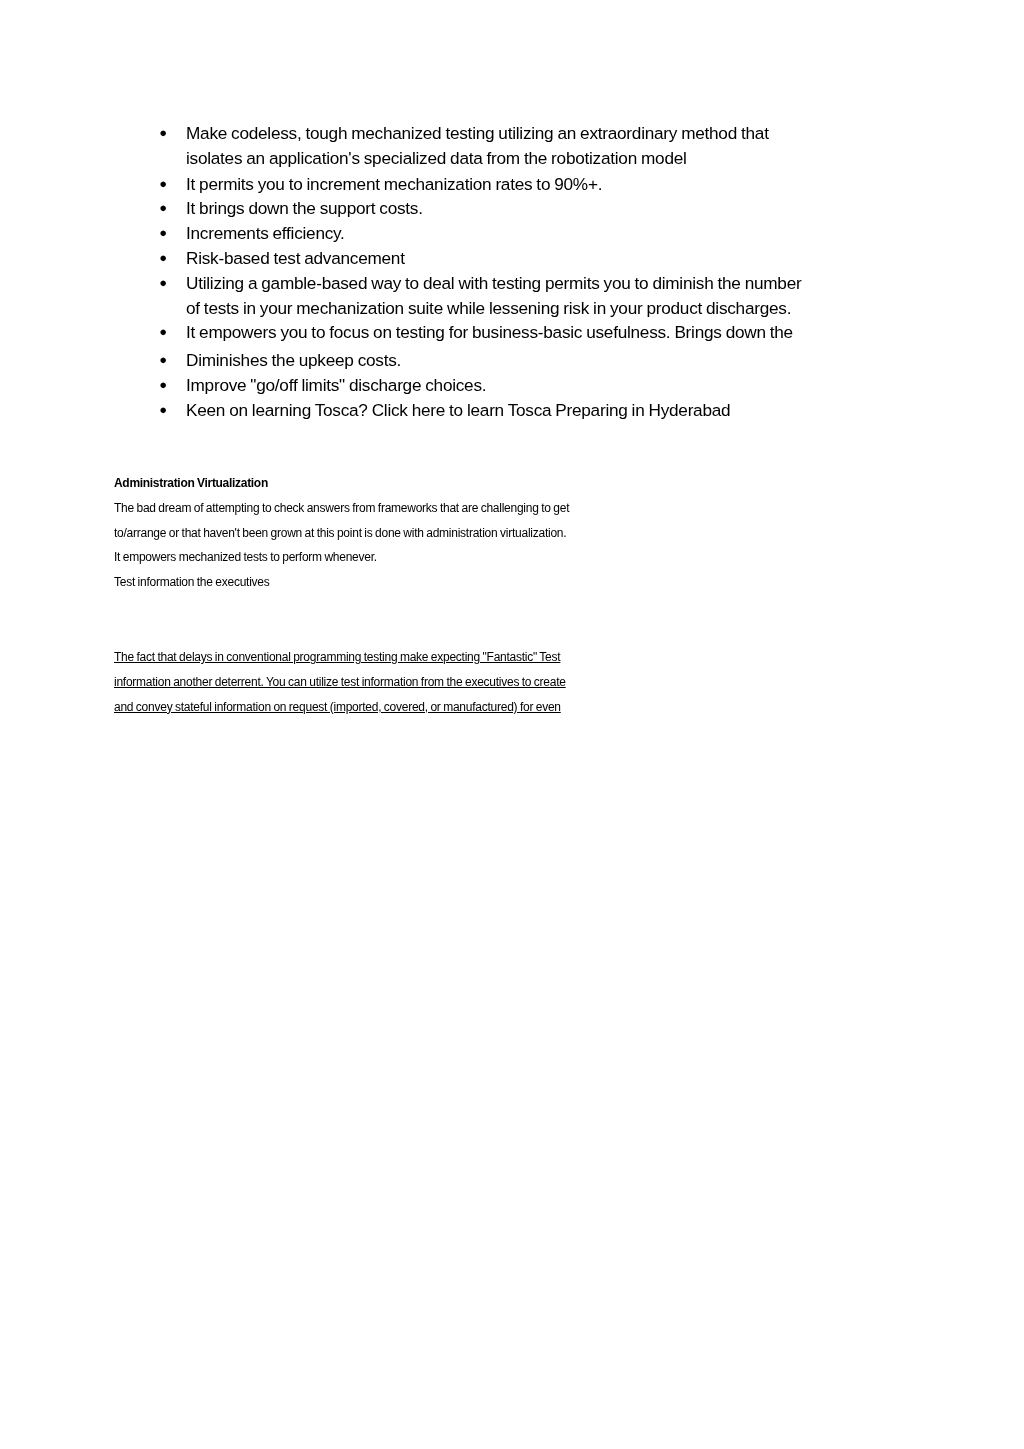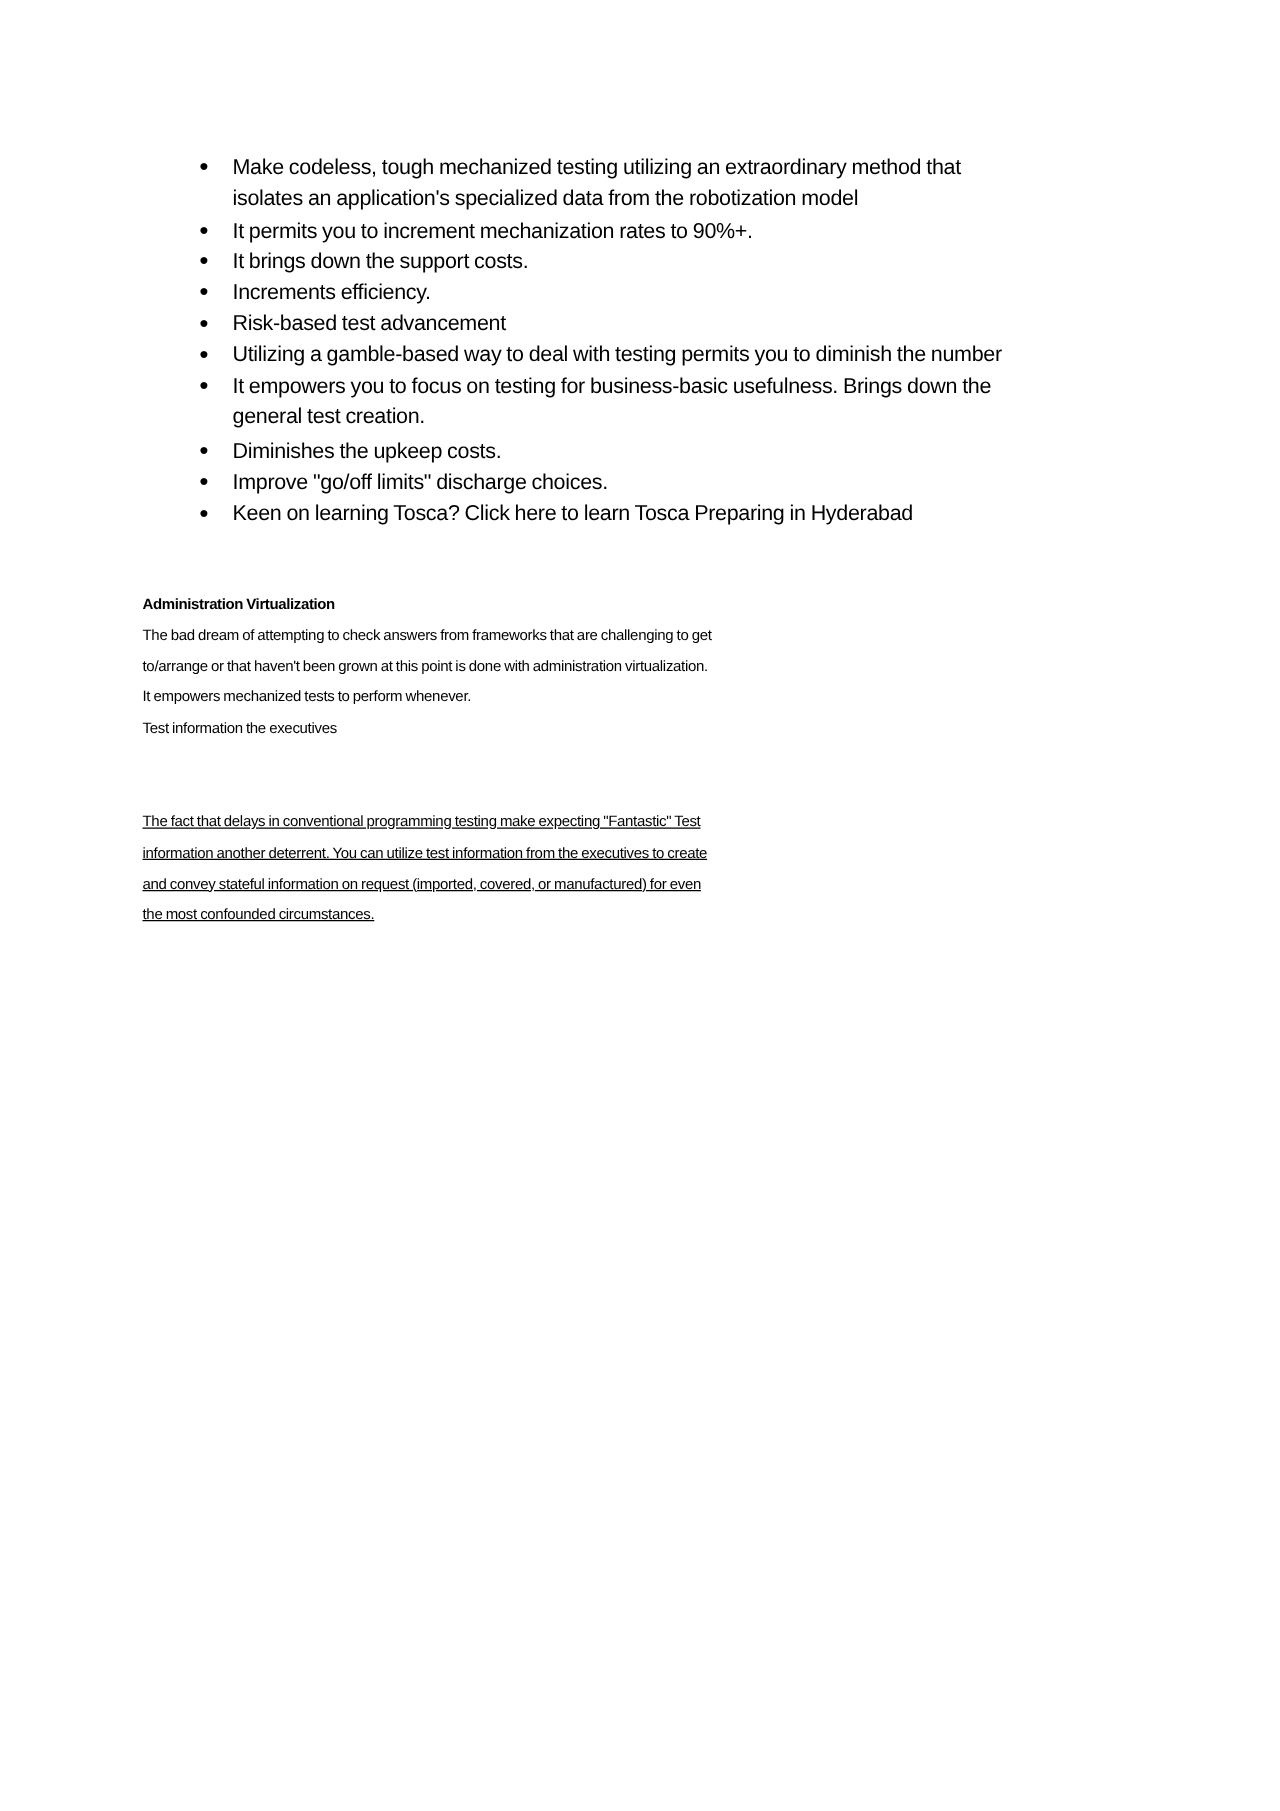--- a/index.html
+++ b/index.html
@@ -105,27 +105,27 @@
     <li class="bullet-item">
       <span class="bullet-dot">●</span>
       <span class="bullet-text">
         <span class="line">Risk-based test advancement</span>
       </span>
     </li>
     <li class="bullet-item">
       <span class="bullet-dot">●</span>
       <span class="bullet-text">
         <span class="line">Utilizing a gamble-based way to deal with testing permits you to diminish the number</span>
+        <span class="line">of tests in your mechanization suite while lessening risk in your product discharges.</span>
       </span>
     </li>
     <li class="bullet-item">
       <span class="bullet-dot">●</span>
       <span class="bullet-text">
         <span class="line">It empowers you to focus on testing for business-basic usefulness. Brings down the</span>
-        <span class="line">general test creation.</span>
       </span>
     </li>
     <li class="bullet-item" style="margin-top:3px;">
       <span class="bullet-dot">●</span>
       <span class="bullet-text">
         <span class="line">Diminishes the upkeep costs.</span>
       </span>
     </li>
     <li class="bullet-item">
       <span class="bullet-dot">●</span>
@@ -146,16 +146,15 @@
     <span class="line">The bad dream of attempting to check answers from frameworks that are challenging to get</span>
     <span class="line">to/arrange or that haven't been grown at this point is done with administration virtualization.</span>
     <span class="line">It empowers mechanized tests to perform whenever.</span>
     <span class="line">Test information the executives</span>
   </div>
 
   <div class="section" style="top:645px;text-decoration:underline;">
     <span class="line">The fact that delays in conventional programming testing make expecting "Fantastic" Test</span>
     <span class="line">information another deterrent. You can utilize test information from the executives to create</span>
     <span class="line">and convey stateful information on request (imported, covered, or manufactured) for even</span>
-    <span class="line">the most confounded circumstances.</span>
   </div>
 
 </div>
 
 </body></html>

